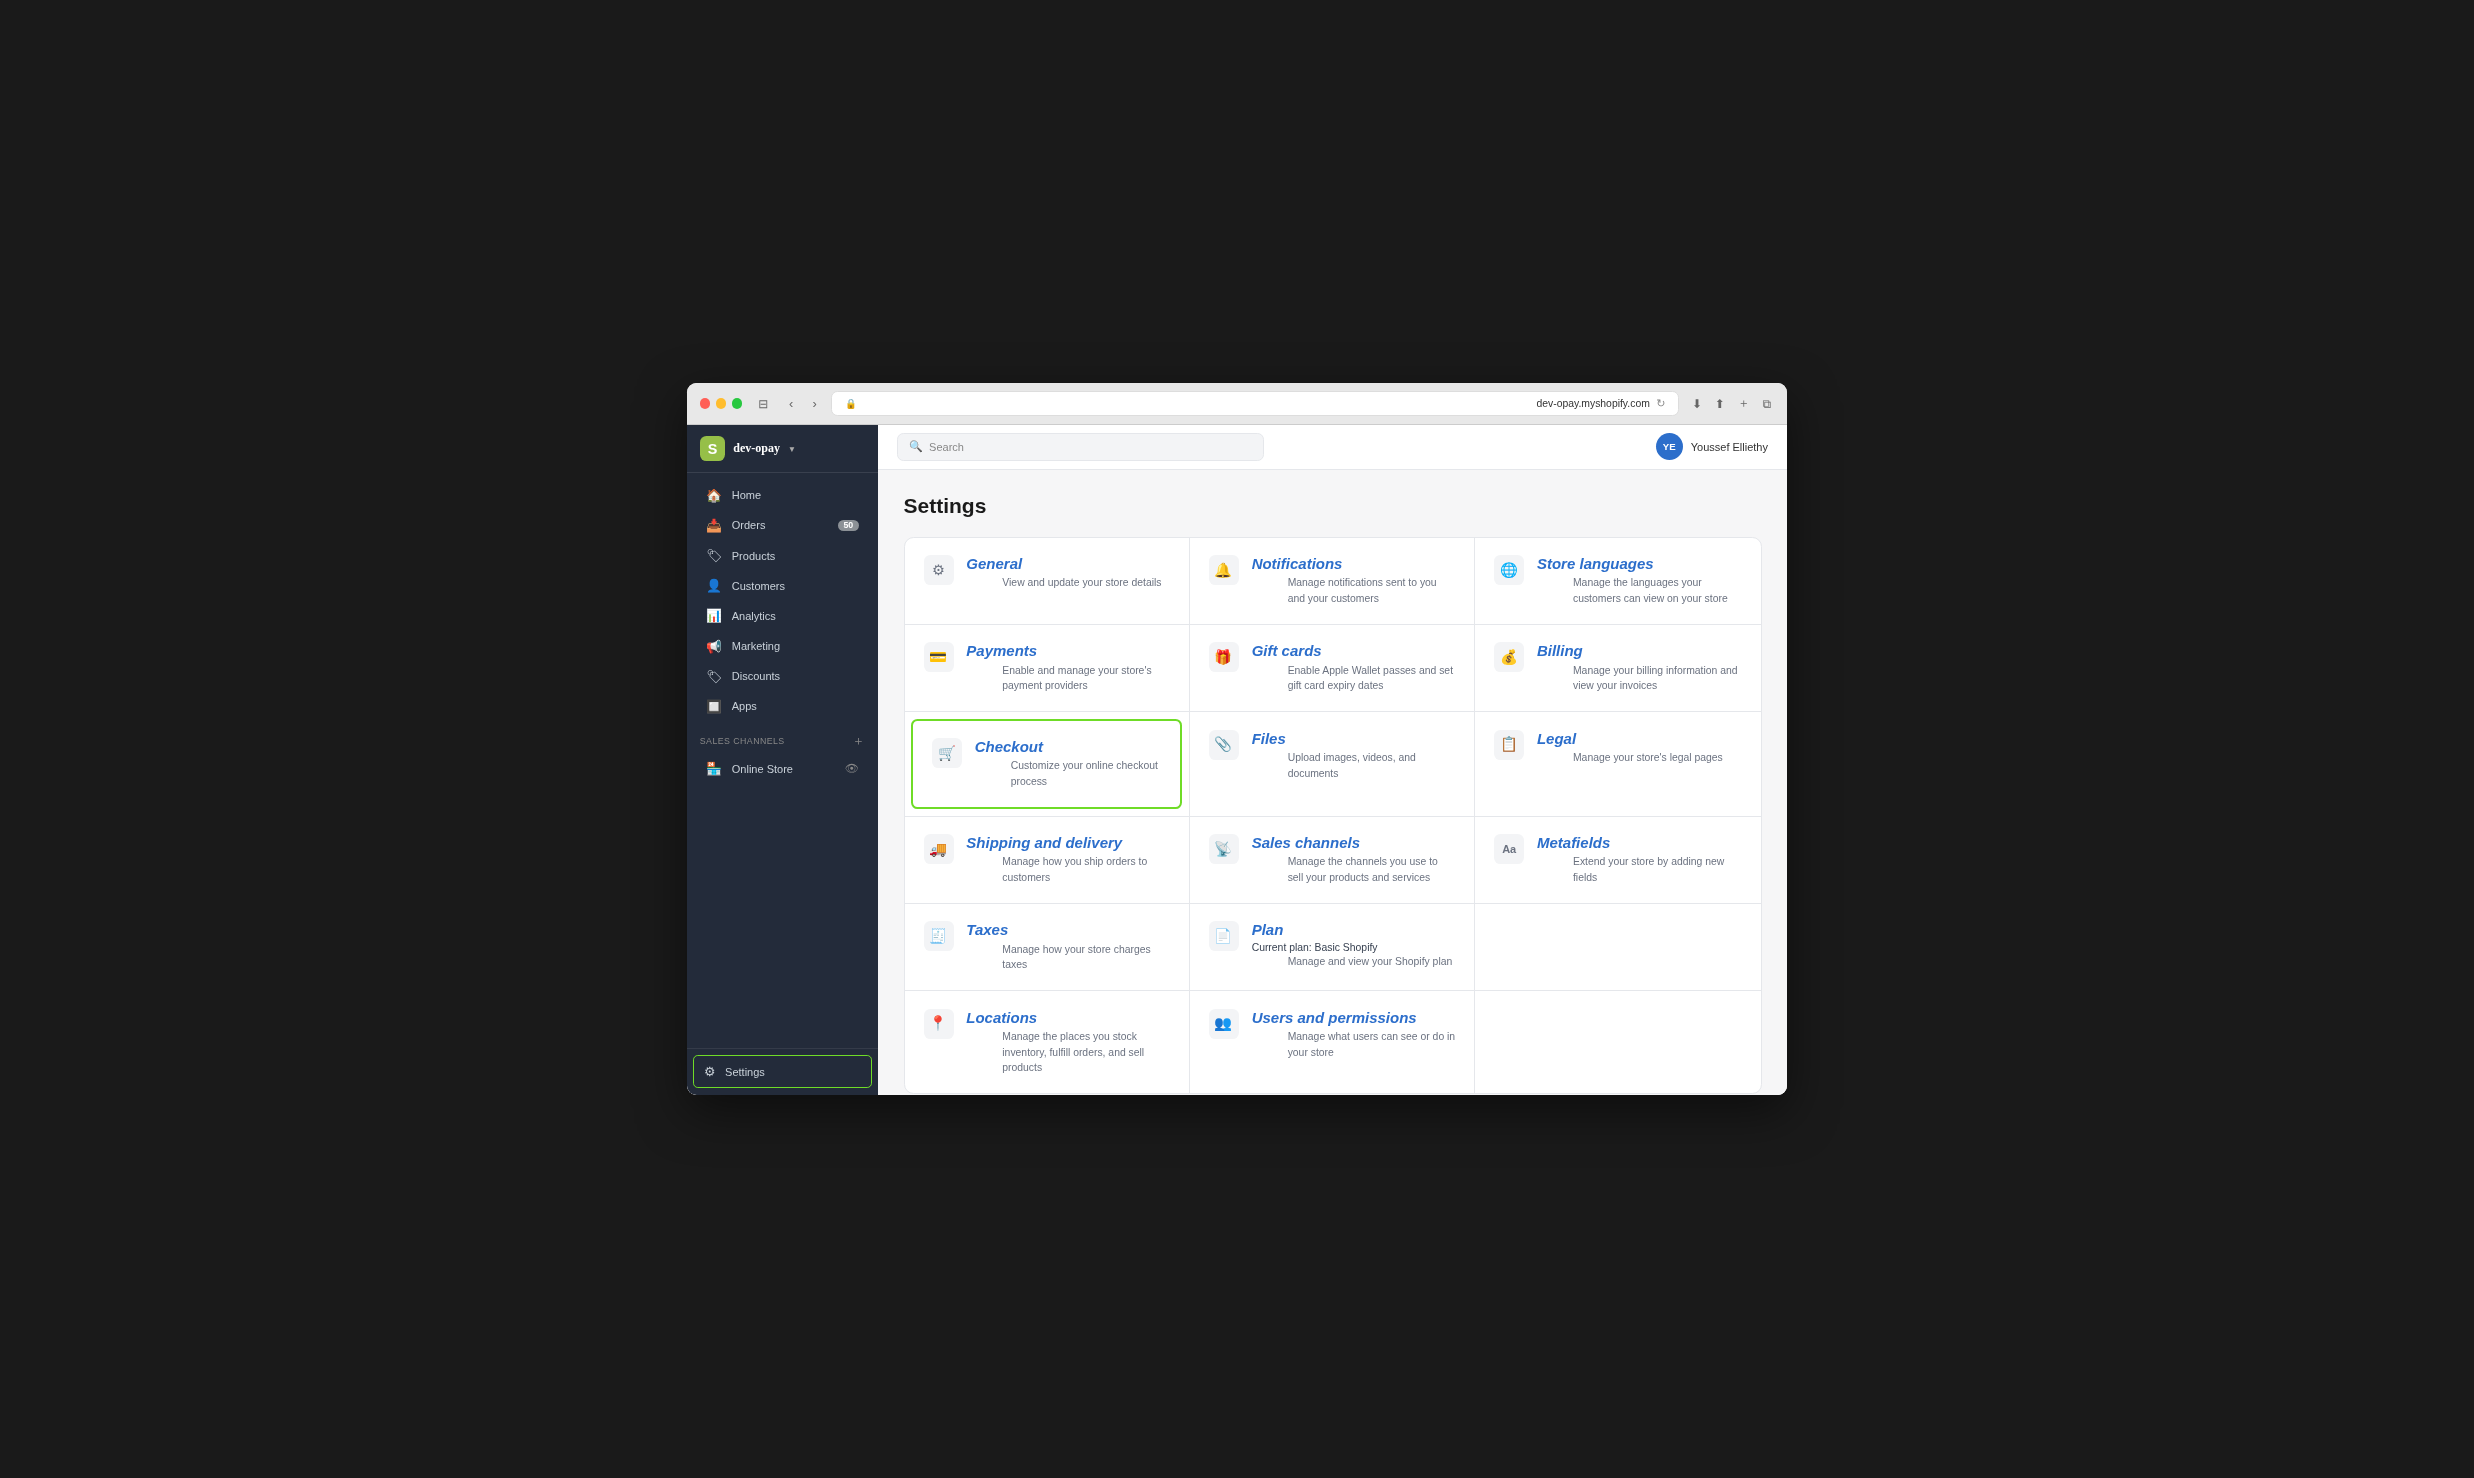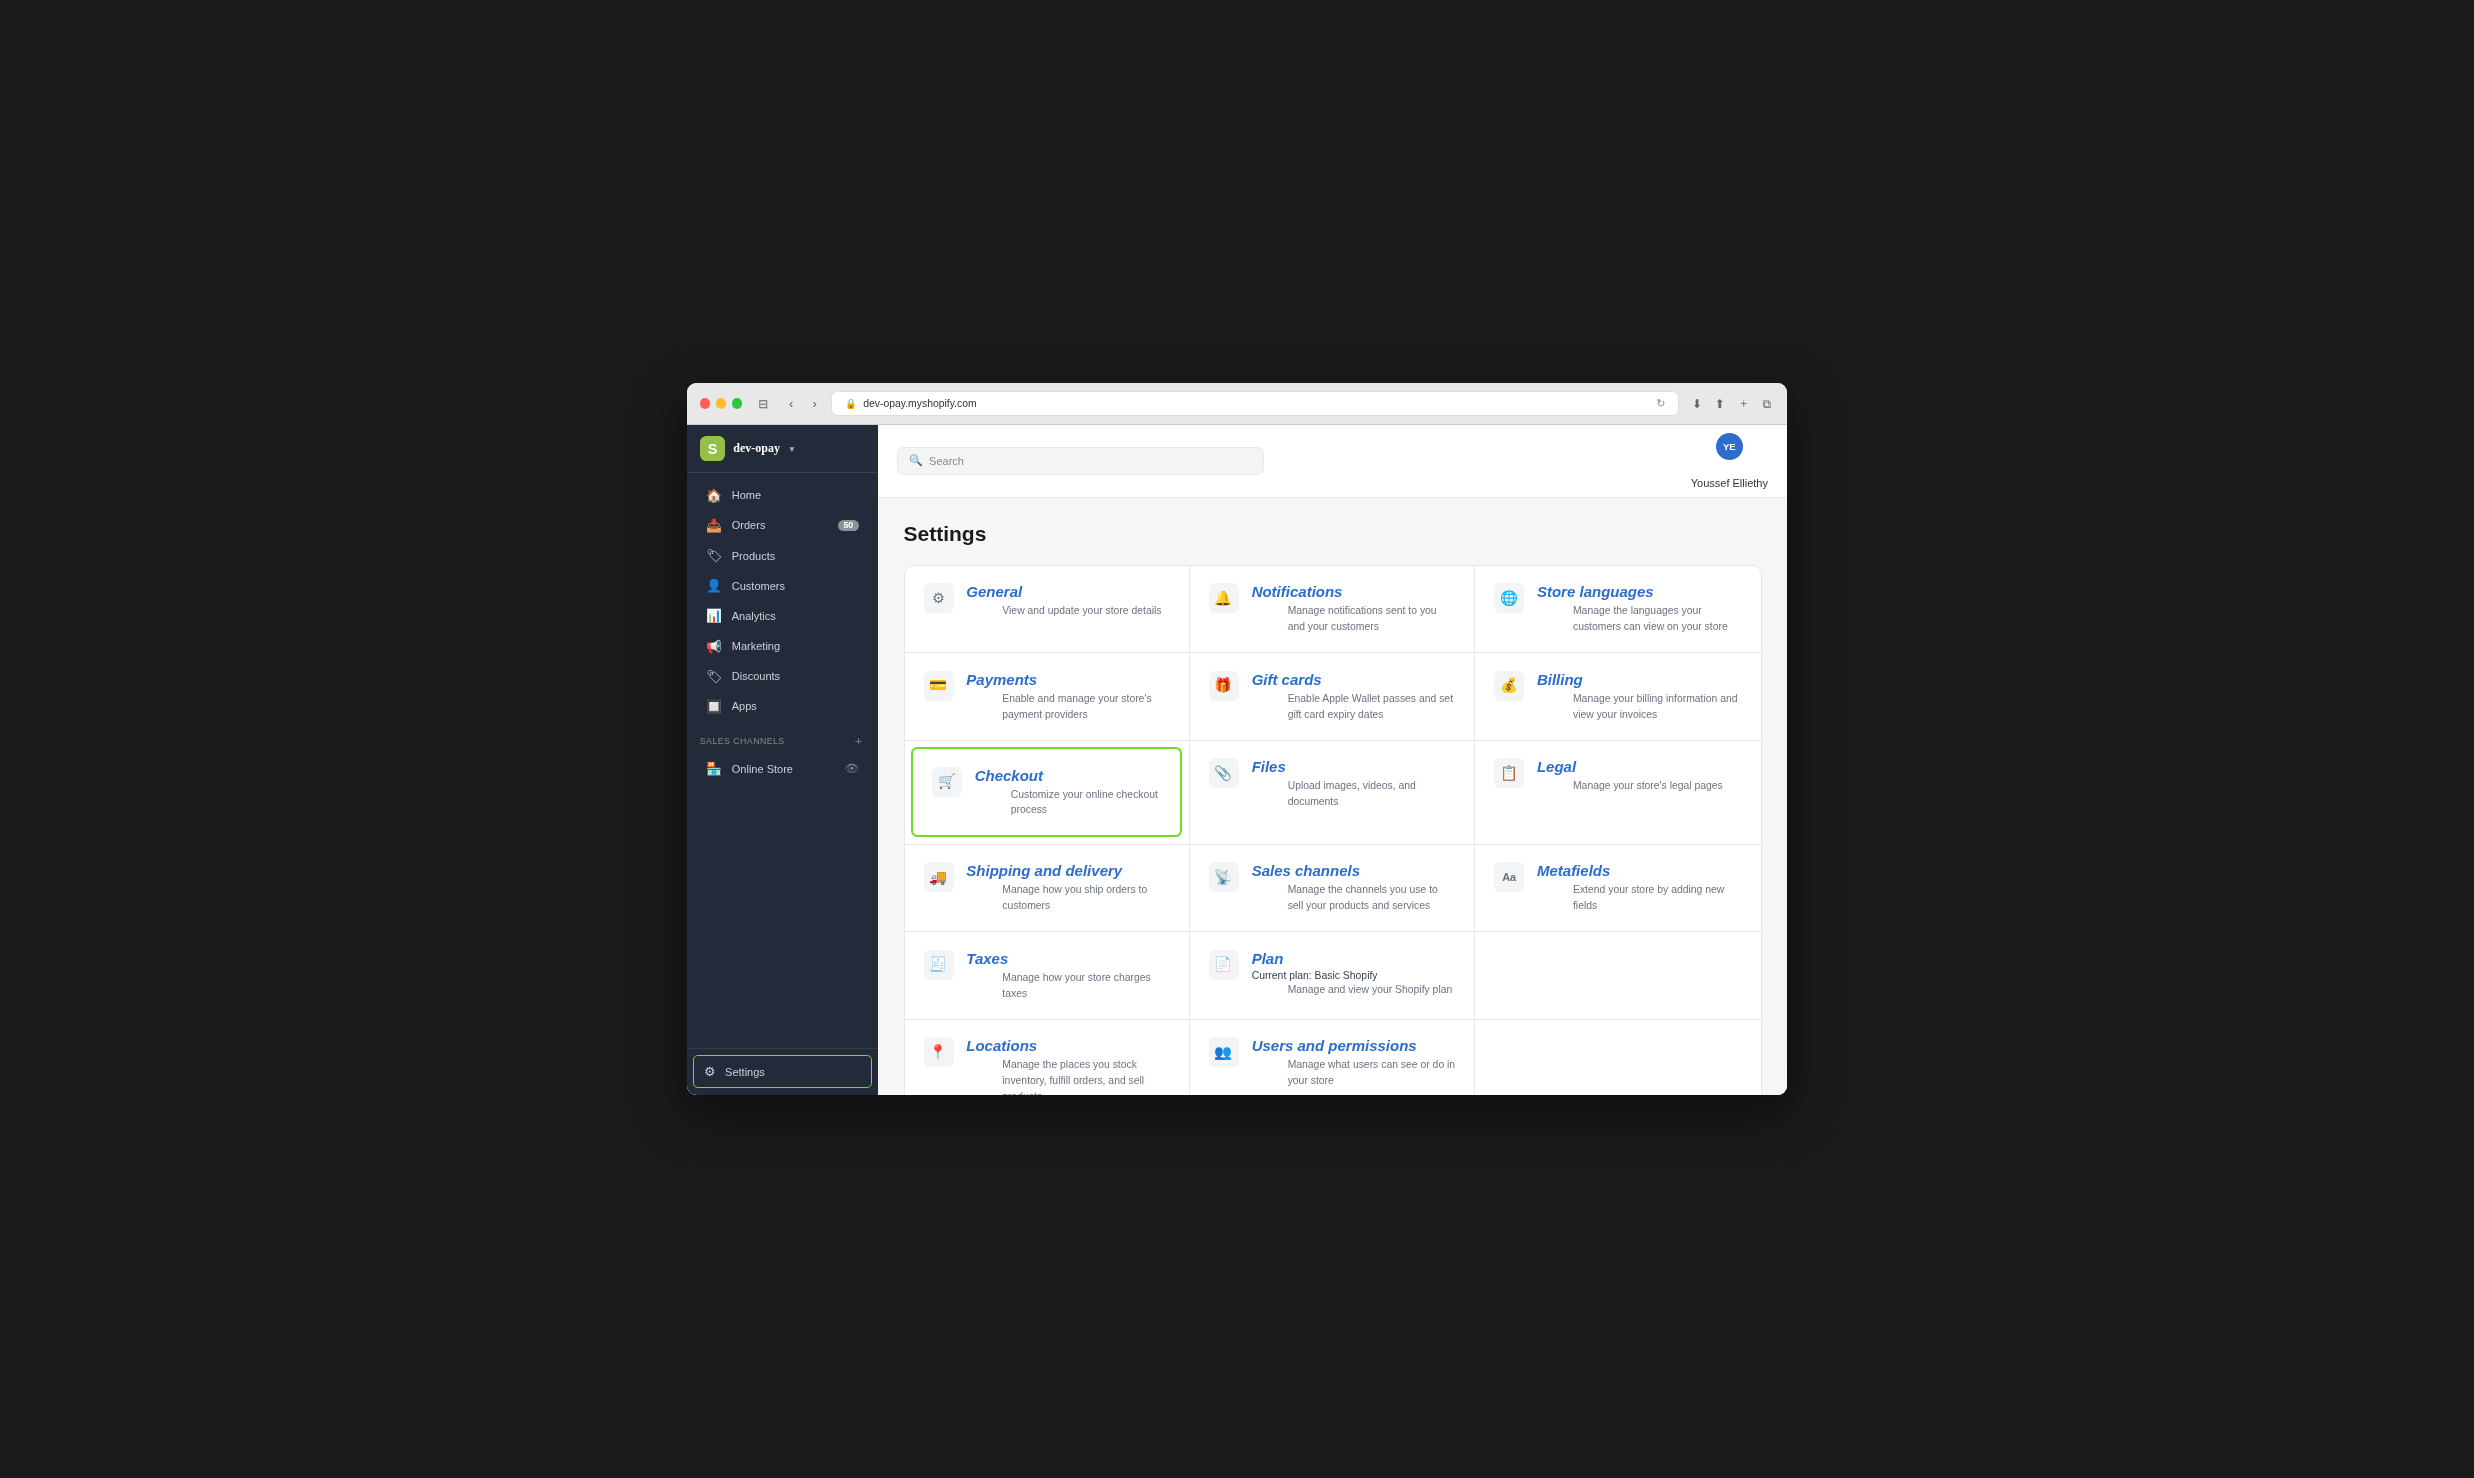--- a/index.html
+++ b/index.html
@@ -62,21 +62,21 @@
       border-radius: 6.4px;
       padding: 4.8px 12.8px;
       display: flex;
       align-items: center;
       gap: 6.4px;
       font-size: 10.4px;
       color: #333;
       border: 0.8px solid #ddd;
     }
     .lock-icon { color: #888; font-size: 9.6px; }
-    .address-text { flex: 1; text-align: left; }
+    .address-text { flex: 1; text-align: right; }
     .browser-actions {
       display: flex;
       gap: 6.4px;
       color: #666;
       font-size: 12px;
     }
     .browser-action-btn {
       background: none;
       border: none;
       color: #666;
@@ -206,22 +206,21 @@
       display: flex;
       align-items: center;
       gap: 6.4px;
       color: #888;
       font-size: 11px;
     }
     .top-bar-actions {
       margin-left: auto;
       display: flex;
       align-items: center;
-      gap: 17px;
-      flex-direction: column;
+      gap: 8px;
     }
     .user-avatar {
       width: 27px;
       height: 27px;
       background: #2c6ecb;
       border-radius: 50%;
       display: flex;
       align-items: center;
       justify-content: center;
       color: white;

